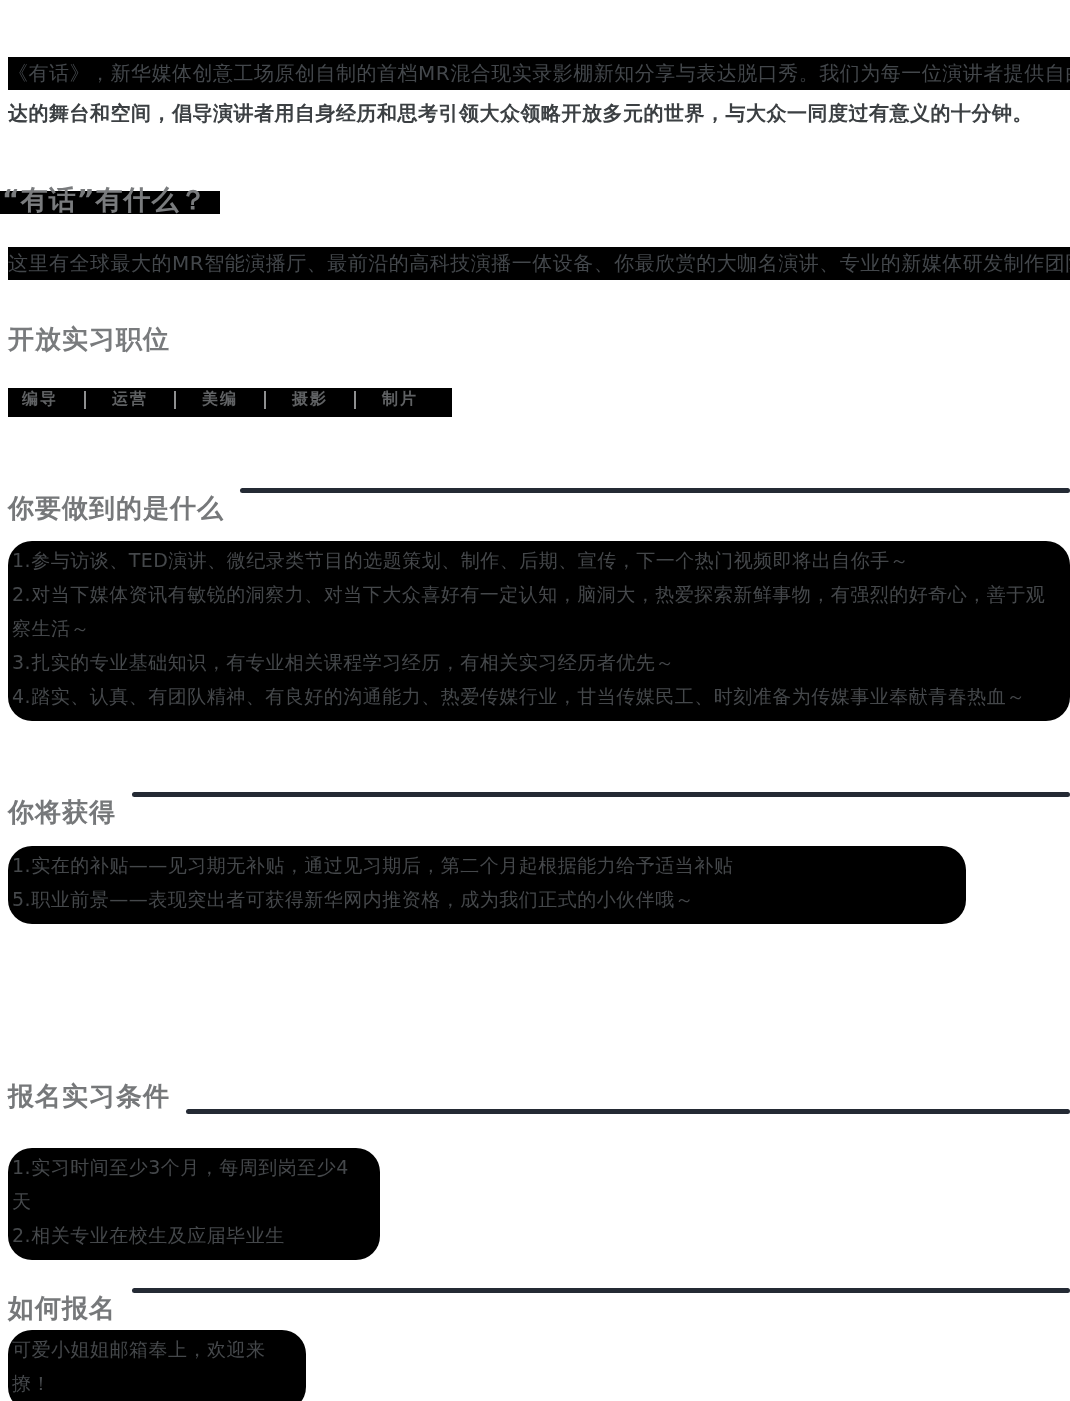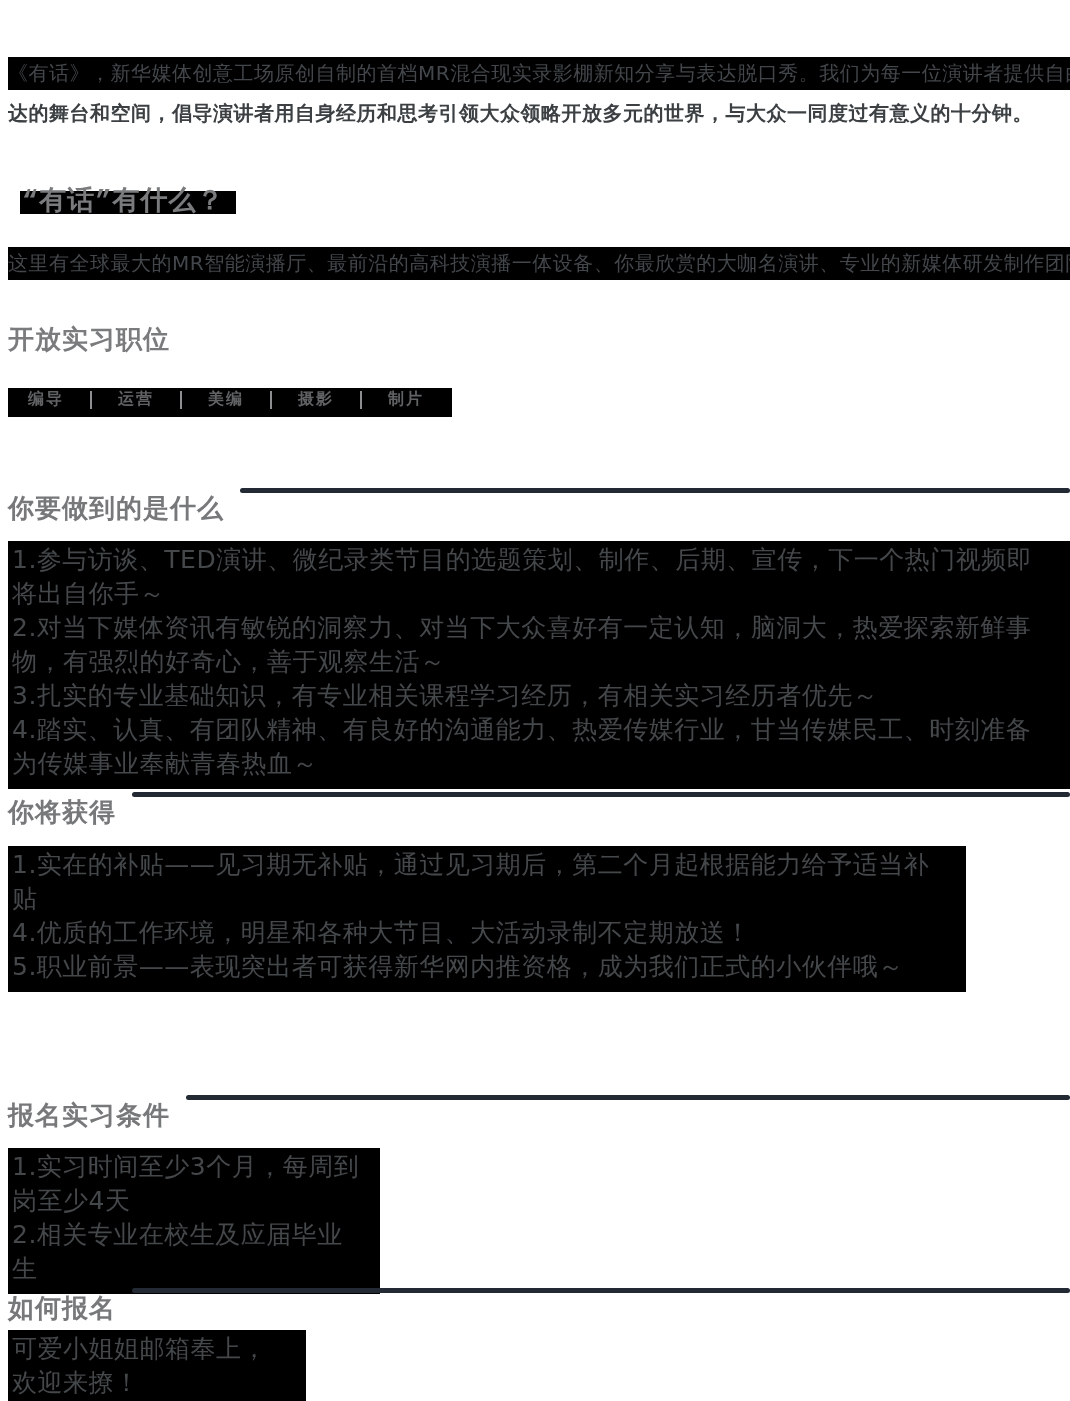--- a/index.html
+++ b/index.html
@@ -21,45 +21,45 @@
 
   
   .h3lone { font-size:26px; font-weight:bold; color:#797b7d; letter-spacing:1px; white-space:nowrap; }
 
   
   .h3row { display:flex; align-items:center; height:33px; }
   .h3row .h3 { font-size:26px; font-weight:bold; color:#76787a; letter-spacing:1px; white-space:nowrap;margin-top:36px; }
   .h3row .rule { flex:1; height:5px; background:#242a34; margin-left:16px; border-radius:3px; }
 
   
-  .block { background:#000; color:#45484b; font-size:25px; letter-spacing:0.5px;
-           line-height:34px; padding:2px 18px 8px 4px; }
+  .block { background:#000; color:#45484b; font-size:19px; letter-spacing:0.5px;
+           line-height:34px; padding:2px 18px 8px 4px;border-radius:24px; }
   .block .li { }
 
   
   .positions { background:#000; height:29px; display:flex; align-items:center; }
   .pos { position:relative; top:-3px; font-size:16px; font-weight:bold; color:#606264;
          letter-spacing:2px; margin:0 26px; white-space:nowrap; }
-  .pos.first { margin-left:20px; }
+  .pos.first { margin-left:14px; }
   .pdiv { width:2px; height:18px; background:#8e8f90; position:relative; top:-3px; flex:0 0 auto; }
 
   .email { color:#85898c; letter-spacing:1px; }
 </style>
 </head>
 <body>
 
 <div class="page">
 
 
   <div class="abs" style="top:57px; left:0; right:0;">
     <div class="bar" style="margin-left:8px;">《有话》，新华媒体创意工场原创自制的首档MR混合现实录影棚新知分享与表达脱口秀。我们为每一位演讲者提供自由表</div>
     <div class="pline" style="margin-top:9px; margin-left:8px;font-weight:bold;">达的舞台和空间，倡导演讲者用自身经历和思考引领大众领略开放多元的世界，与大众一同度过有意义的十分钟。</div>
   </div>
 
-  <div class="abs" style="top:182px; left:20px;font-family:Liberation Mono, monospace;">
+  <div class="abs" style="top:182px; left:0;">
     <div class="titlebar">
       <span class="lift">“有话”有什么？</span>
     </div>
   </div>
 
   <div class="abs bar" style="top:247px; left:8px; right:0;">这里有全球最大的MR智能演播厅、最前沿的高科技演播一体设备、你最欣赏的大咖名演讲、专业的新媒体研发制作团队。</div>
 
   <div class="abs h3lone" style="top:322px; left:8px;">开放实习职位</div>
 
   <div class="abs positions" style="top:388px; left:8px; width:444px;">
@@ -84,25 +84,24 @@
     <div class="li">3.扎实的专业基础知识，有专业相关课程学习经历，有相关实习经历者优先～</div>
     <div class="li">4.踏实、认真、有团队精神、有良好的沟通能力、热爱传媒行业，甘当传媒民工、时刻准备为传媒事业奉献青春热血～</div>
   </div>
 
   <div class="abs h3row" style="top:778px; left:8px; right:0;">
     <span class="h3">你将获得</span>
     <div class="rule"></div>
   </div>
   <div class="abs block" style="top:846px; left:8px; width:936px;">
     <div class="li">1.实在的补贴——见习期无补贴，通过见习期后，第二个月起根据能力给予适当补贴</div>
-    <div class="li">4.优质的工作环境，明星和各种大节目、大活动录制不定期放送！</div>
     <div class="li">5.职业前景——表现突出者可获得新华网内推资格，成为我们正式的小伙伴哦～</div>
   </div>
 
-  <div class="abs h3row" style="top:1081px; left:8px; right:0;">
+  <div class="abs h3row" style="top:1081px; left:8px; right:0;align-items:flex-end;">
     <span class="h3">报名实习条件</span>
     <div class="rule"></div>
   </div>
   <div class="abs block" style="top:1148px; left:8px; width:350px;">
     <div class="li">1.实习时间至少3个月，每周到岗至少4天</div>
     <div class="li">2.相关专业在校生及应届毕业生</div>
   </div>
 
   <div class="abs h3row" style="top:1274px; left:8px; right:0;">
     <span class="h3">如何报名</span>

